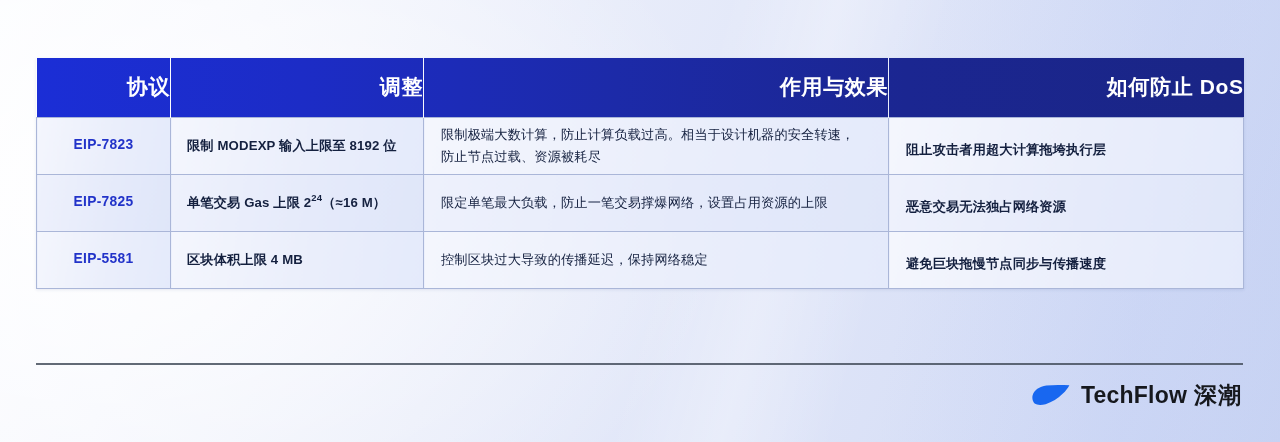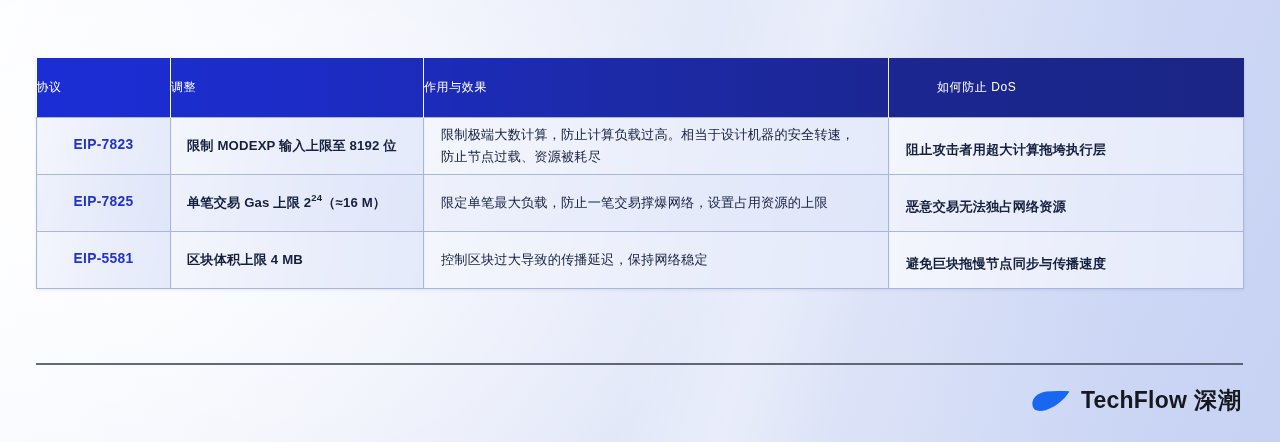--- a/index.html
+++ b/index.html
@@ -67,24 +67,24 @@
   table.eip-table col.c3 { width: 465px; }
   table.eip-table col.c4 { width: 355px; }
 
   thead tr {
     height: 59px;
   }
 
   thead th {
     background: transparent;
     color: #ffffff;
-    font-size: 12px;
-    font-weight: normal;
+    font-size: 21px;
+    font-weight: bold;
     letter-spacing: 0.6px;
-    text-align: left;
+    text-align: right;
     vertical-align: middle;
     border-right: 1px solid rgba(255,255,255,0.30);
     position: relative;
   }
   thead th:last-child { border-right: none; padding-left: 48px; }
 
   thead {
     background: linear-gradient(90deg,
       #1b2ed6 0%,
       #1c2cc6 22%,
@@ -135,21 +135,21 @@
     height: 2px;
     background: #46505e;
     opacity: 0.85;
   }
 
   .brand {
     position: absolute;
     right: 38px;
     top: 378px;
     display: flex;
-    align-items: flex-end;
+    align-items: center;
     gap: 11px;
     height: 34px;
   }
 
   .brand-mark {
     width: 38px;
     height: 22px;
     display: block;
   }
 

